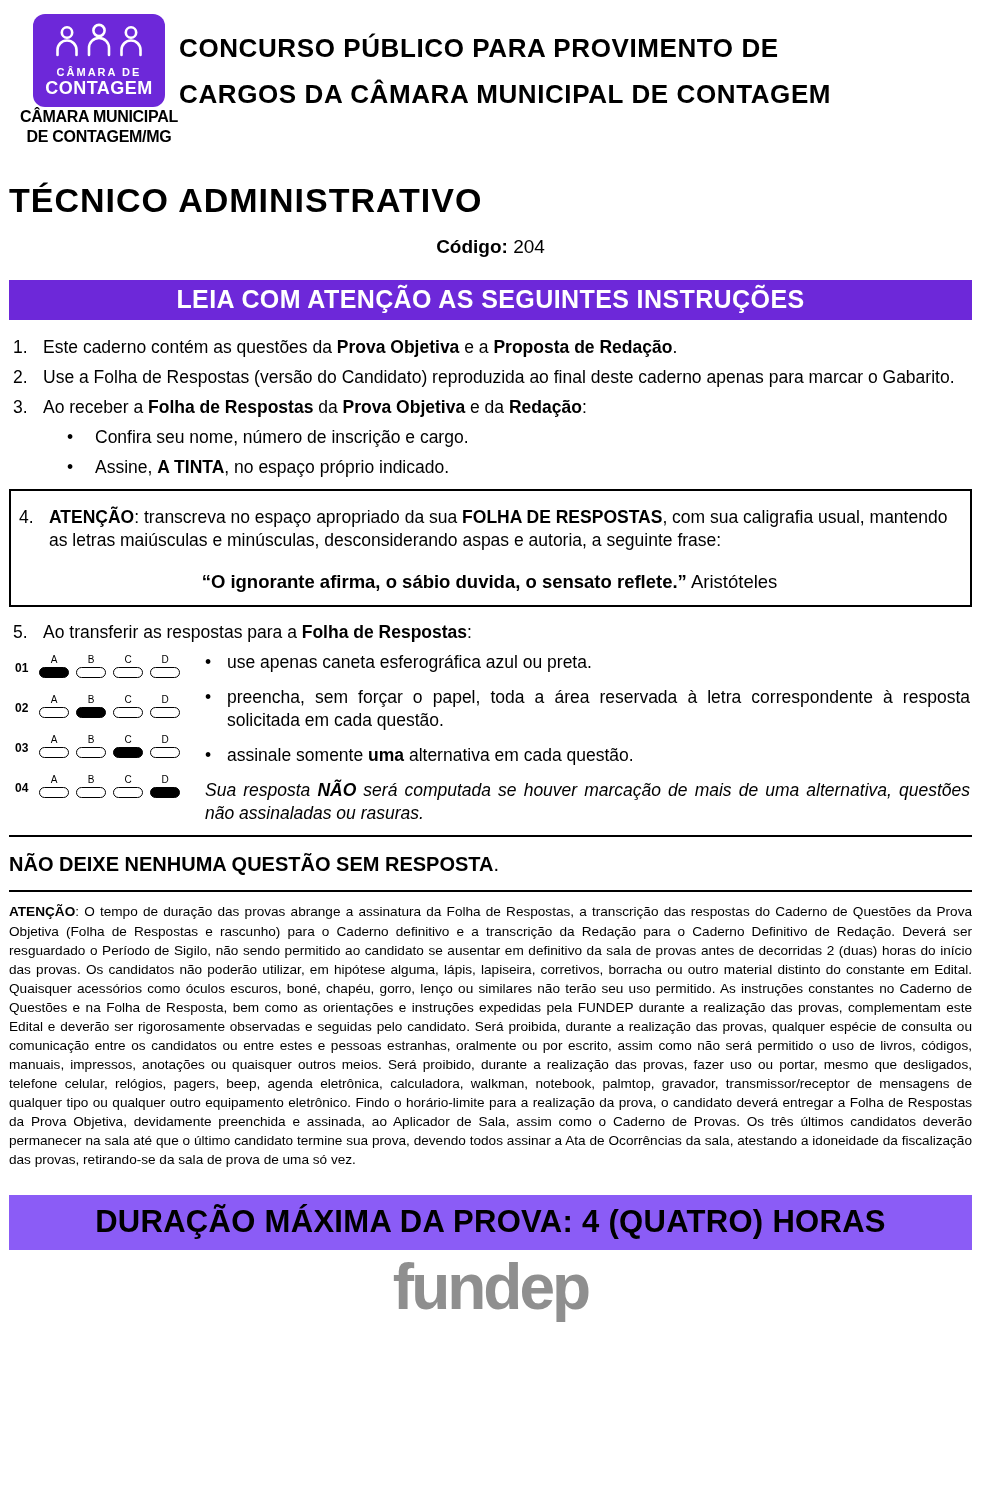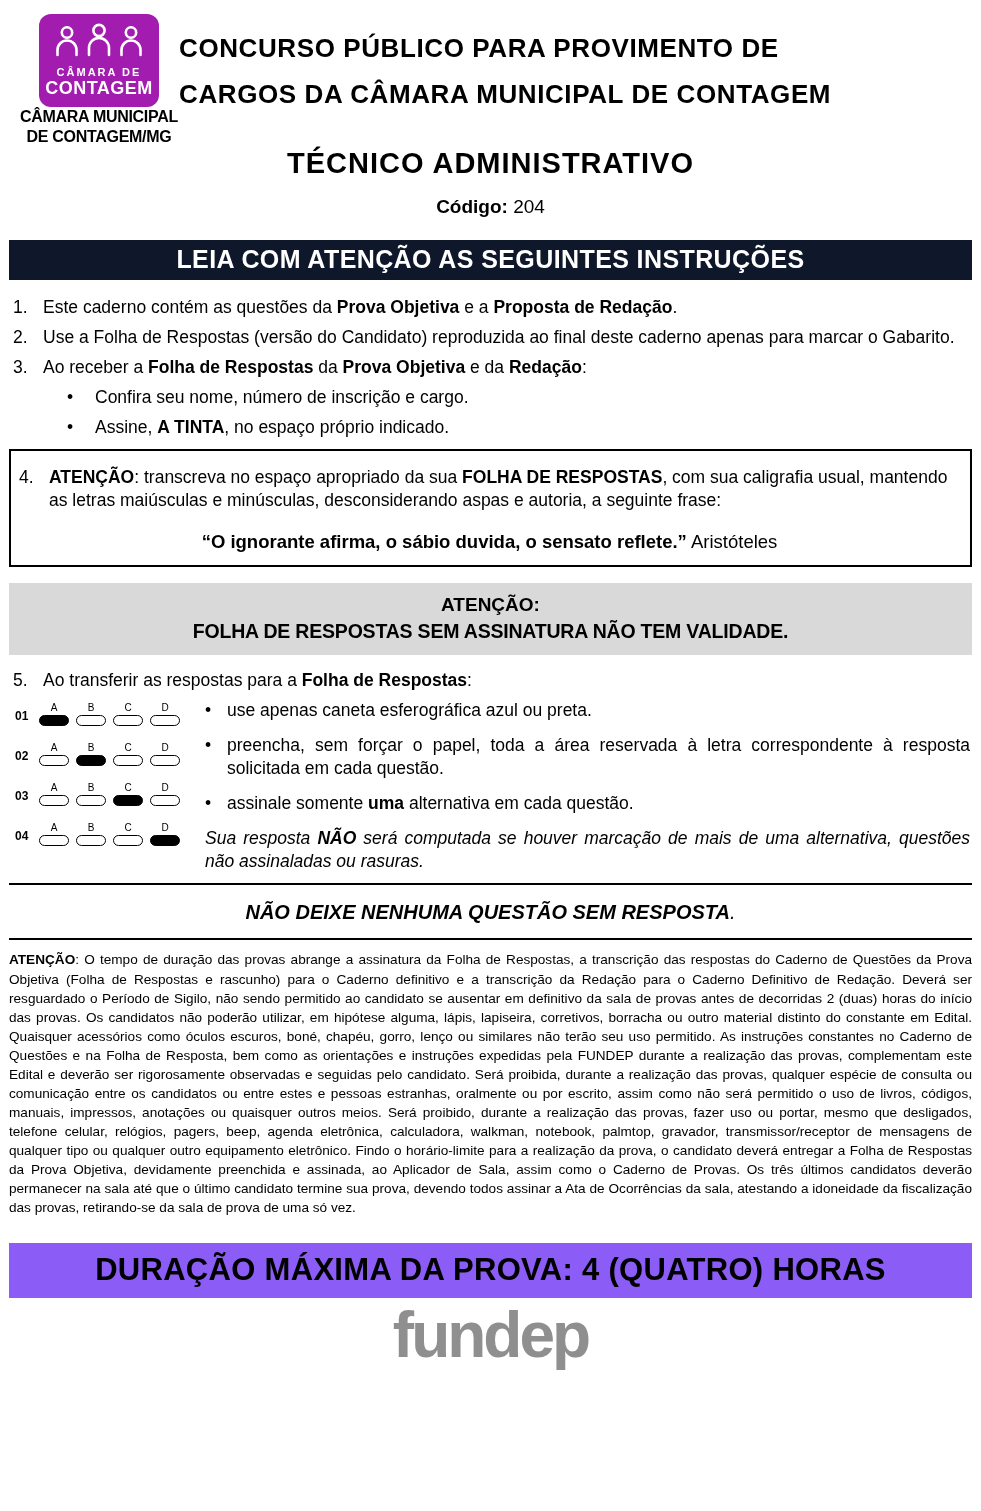--- a/index.html
+++ b/index.html
@@ -8,38 +8,38 @@
     width:981px; height:1511px; margin:0 auto; background:#fff;
     font-family:"Liberation Sans", sans-serif; color:#000;
     padding:14px 9px 0 9px; overflow:hidden; position:relative;
   }
   .b { font-weight:bold; }
 
   
   .header { display:flex; align-items:flex-start; }
   .logo-wrap { width:170px; flex:none; text-align:center; padding-left:10px; }
   .logo-badge {
-    width:120px; margin:0 auto; background:#a21caf; border-radius:12px;
+    width:132px; margin:0 auto; background:#6d28d9; border-radius:12px;
     padding:8px 4px 8px 4px; color:#fff;
   }
   .logo-top { font-size:11px; font-weight:bold; letter-spacing:2px; margin-top:2px; }
   .logo-name { font-size:18px; font-weight:bold; letter-spacing:0.5px; }
   .logo-cap { font-size:16px; font-weight:bold; line-height:1.18; letter-spacing:-0.3px; margin-top:1px; }
   .logo-cap:first-of-type { margin-top:6px; }
   .header-title {
     flex:1; text-align:left; font-weight:bold; font-size:26px;
     letter-spacing:0.6px; line-height:1.75; padding-top:12px;
   }
 
   
-  .position-title { text-align:center; font-size:29px; font-weight:bold; letter-spacing:1px; }
+  .position-title { font-size:34px; font-weight:bold; letter-spacing:1px; margin-top:34px; }
   .code-line { text-align:center; font-size:19px; margin-top:16px; }
 
   .banner {
-    margin-top:22px; background:#0f172a; color:#fff; text-align:center;
+    margin-top:22px; background:#6d28d9; color:#fff; text-align:center;
     font-weight:bold; font-size:25px; padding:5px 0 6px; letter-spacing:0.4px;
   }
 
   
   .list { margin-top:16px; font-size:17.5px; line-height:1.32; }
   .li { display:flex; margin:7px 0 7px 4px; }
   .li .num { width:30px; flex:none; }
   .li .txt { flex:1; padding-right:4px; }
   .sub { display:flex; margin:7px 0 7px 58px; }
   .sub .dot { width:28px; flex:none; }
@@ -62,21 +62,21 @@
   .ag-letter { font-size:10px; line-height:1; margin-bottom:2px; }
   .ag-bubble { width:30px; height:11px; border:1.8px solid #000; border-radius:6px; background:#fff; }
   .ag-bubble.filled { background:#000; }
   .bullets { flex:1; }
   .bul { display:flex; margin-bottom:12px; }
   .bul .dot { width:22px; flex:none; }
   .bul .txt { flex:1; text-align:justify; padding-right:2px; }
   .note { text-align:justify; padding-right:2px; margin-top:8px;font-style:italic; }
 
   .rule { border:none; border-top:2px solid #000; margin:10px 0; }
-  .center-notes { text-align:center; margin:16px 0 14px;font-style:italic; }
+  .center-notes { text-align:left; margin:16px 0 14px; }
   .cn1 { font-size:20px; }
   .cn2 { font-size:20px; margin-top:10px; }
 
   .fine-print { font-size:13.6px; line-height:1.4; text-align:justify; margin-top:8px; }
 
   .info-box {
     margin-top:14px; background:#000; color:#fff; text-align:center;
     font-weight:bold; font-size:17.5px; padding:15px 10px; line-height:1.9;
   }
 
@@ -149,24 +149,20 @@
   </div>
 
   <div class="box4">
     <div class="li">
       <span class="num">4.</span>
       <span class="txt"><span class="b">ATENÇÃO</span><span>: transcreva no espaço apropriado da sua </span><span class="b">FOLHA DE RESPOSTAS</span><span>, com sua caligrafia usual, mantendo as letras maiúsculas e minúsculas, desconsiderando aspas e autoria, a seguinte frase:</span></span>
     </div>
     <div class="quote"><span class="b">“O ignorante afirma, o sábio duvida, o sensato reflete.”</span><span> Aristóteles</span></div>
   </div>
 
-  <div class="gray-box">
-    <div class="g1">ATENÇÃO:</div>
-    <div class="g2">FOLHA DE RESPOSTAS SEM ASSINATURA NÃO TEM VALIDADE.</div>
-  </div>
 
   <div class="sec5">
     <div class="li">
       <span class="num">5.</span>
       <span class="txt"><span>Ao transferir as respostas para a </span><span class="b">Folha de Respostas</span><span>:</span></span>
     </div>
     <div class="grid-area">
       <div class="answer-grid">
           <div class="ag-row">
             <span class="ag-num">01</span>

